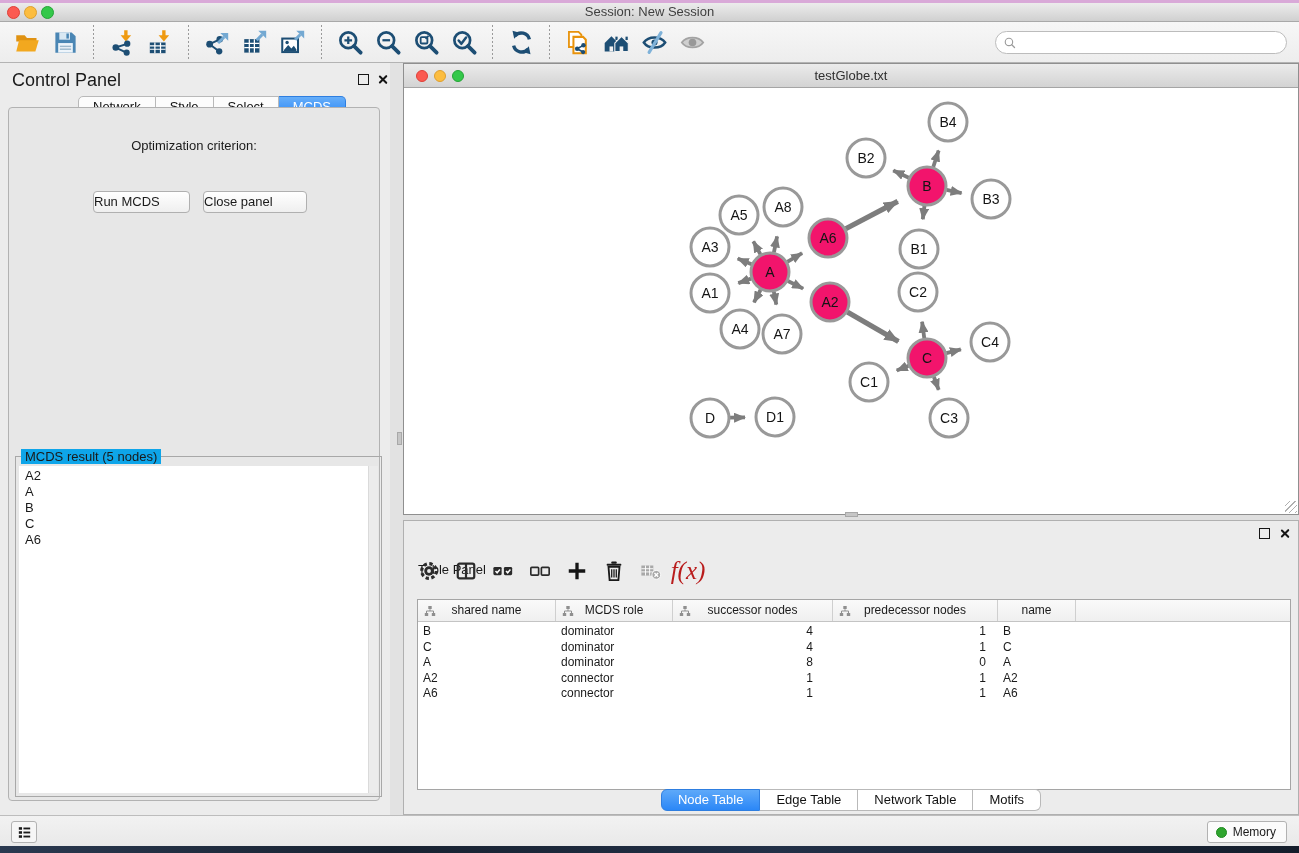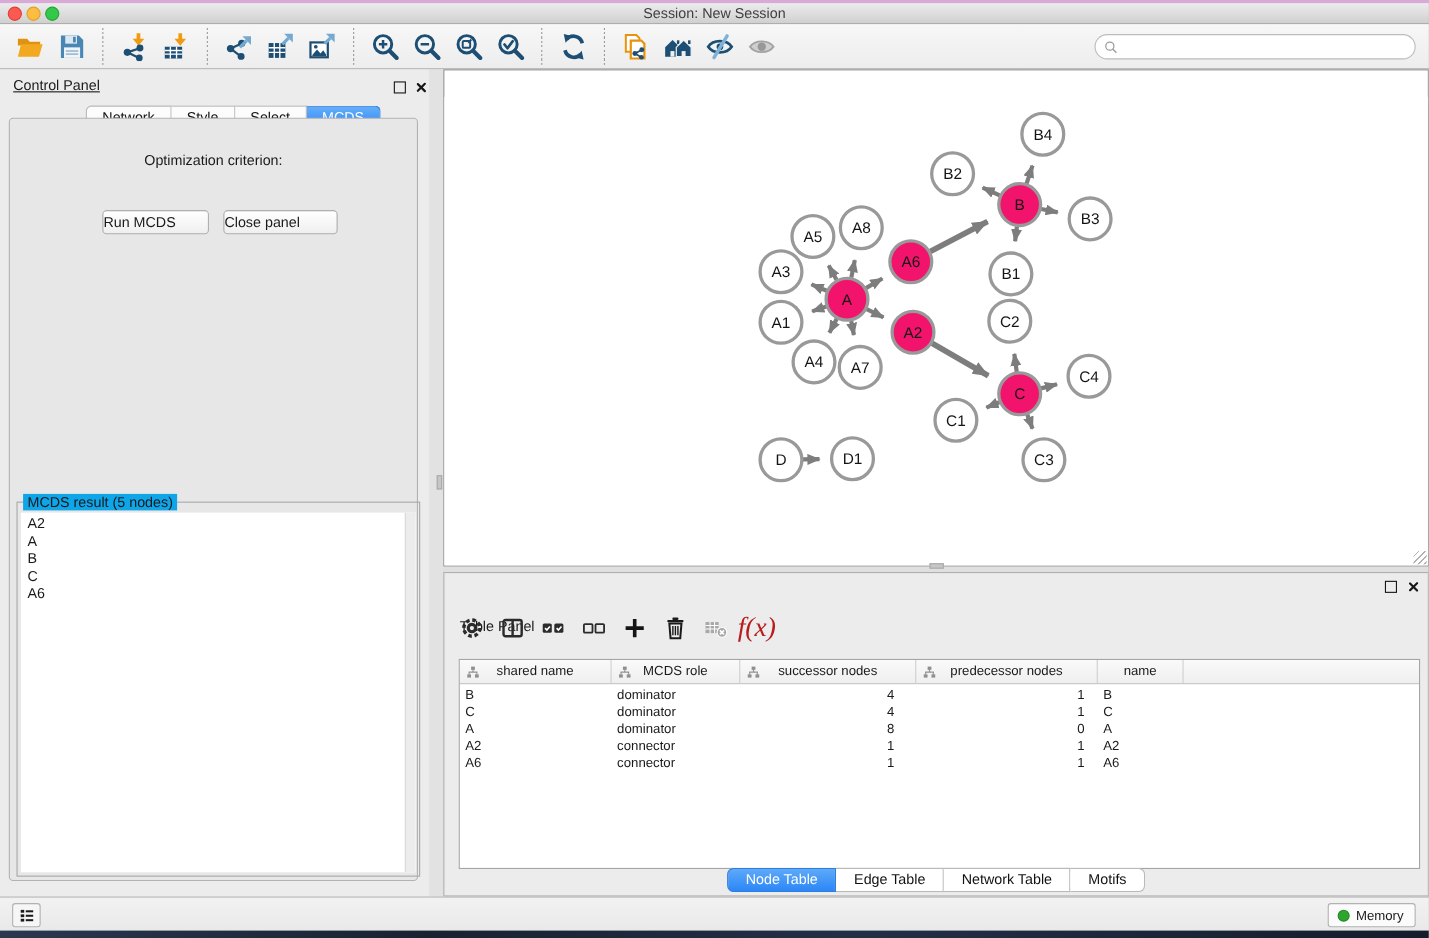--- a/index.html
+++ b/index.html
@@ -33,21 +33,21 @@
   .search-input{border:none;outline:none;flex:1;font-size:13px;background:transparent;height:19px;
     font-family:"Liberation Sans",sans-serif;}
   
   .x-icon{position:relative;width:11px;height:11px;display:inline-block;}
   .x-icon::before,.x-icon::after{content:"";position:absolute;left:5px;top:0;width:2.4px;height:11px;
     background:#161616;border-radius:1px;}
   .x-icon::before{transform:rotate(45deg);} .x-icon::after{transform:rotate(-45deg);}
   .float-icon{width:9px;height:9px;border:1.7px solid #161616;display:inline-block;}
   
   .control-panel{position:absolute;left:0;top:63px;width:390px;height:752px;background:#ececec;}
-  .cp-title{position:absolute;left:12px;top:7px;font-size:13px;text-decoration:underline;}
+  .cp-title{position:absolute;left:12px;top:7px;font-size:18px;}
   .cp-float{position:absolute;left:358px;top:11px;}
   .cp-close{position:absolute;left:377px;top:11px;}
   .cp-tabs{position:absolute;left:78px;top:33px;height:21px;display:flex;}
   .seg{font-size:13px;line-height:19px;height:21px;padding:0 14px;background:#fcfcfc;
     border:1px solid #b9b9b9;border-left:none;box-sizing:border-box;color:#111;}
   .seg:first-child{border-left:1px solid #b9b9b9;border-radius:5px 0 0 5px;}
   .seg:last-child{border-radius:0 5px 5px 0;}
   .seg.active{background:linear-gradient(#66aef9,#2b87f7);color:#fff;border-color:#2e7ee0;}
   .cp-content{position:absolute;left:8px;top:44px;width:372px;height:694px;background:#e7e7e7;
     border:1px solid #b2b2b2;border-radius:4px;box-sizing:border-box;}
@@ -420,20 +420,26 @@
             </div>
           <div class="result-scroll"></div>
         </div>
       </div>
     </div>
   </div>
 
   <div class="v-split"></div>
 
   <div class="net-window">
+    <div class="net-titlebar">
+      <span class="traffic t-red nt-red"></span>
+      <span class="traffic t-yellow nt-yellow"></span>
+      <span class="traffic t-green nt-green"></span>
+      <div class="net-title">testGlobe.txt</div>
+    </div>
     <div class="net-canvas">
       <svg id="graph" width="894" height="427" viewBox="0 0 894 427">
         <defs>
           <marker id="arrow" viewBox="0 0 12 10" refX="11" refY="5" markerWidth="12" markerHeight="10" orient="auto" markerUnits="userSpaceOnUse">
               <path d="M0 0L12 5 0 10Z" fill="#7D7D7D"></path>
             </marker>
           <marker id="arrow-big" viewBox="0 0 15 12" refX="14" refY="6" markerWidth="15" markerHeight="12" orient="auto" markerUnits="userSpaceOnUse">
               <path d="M0 0L15 6 0 12Z" fill="#7D7D7D"></path>
             </marker>
         </defs>

